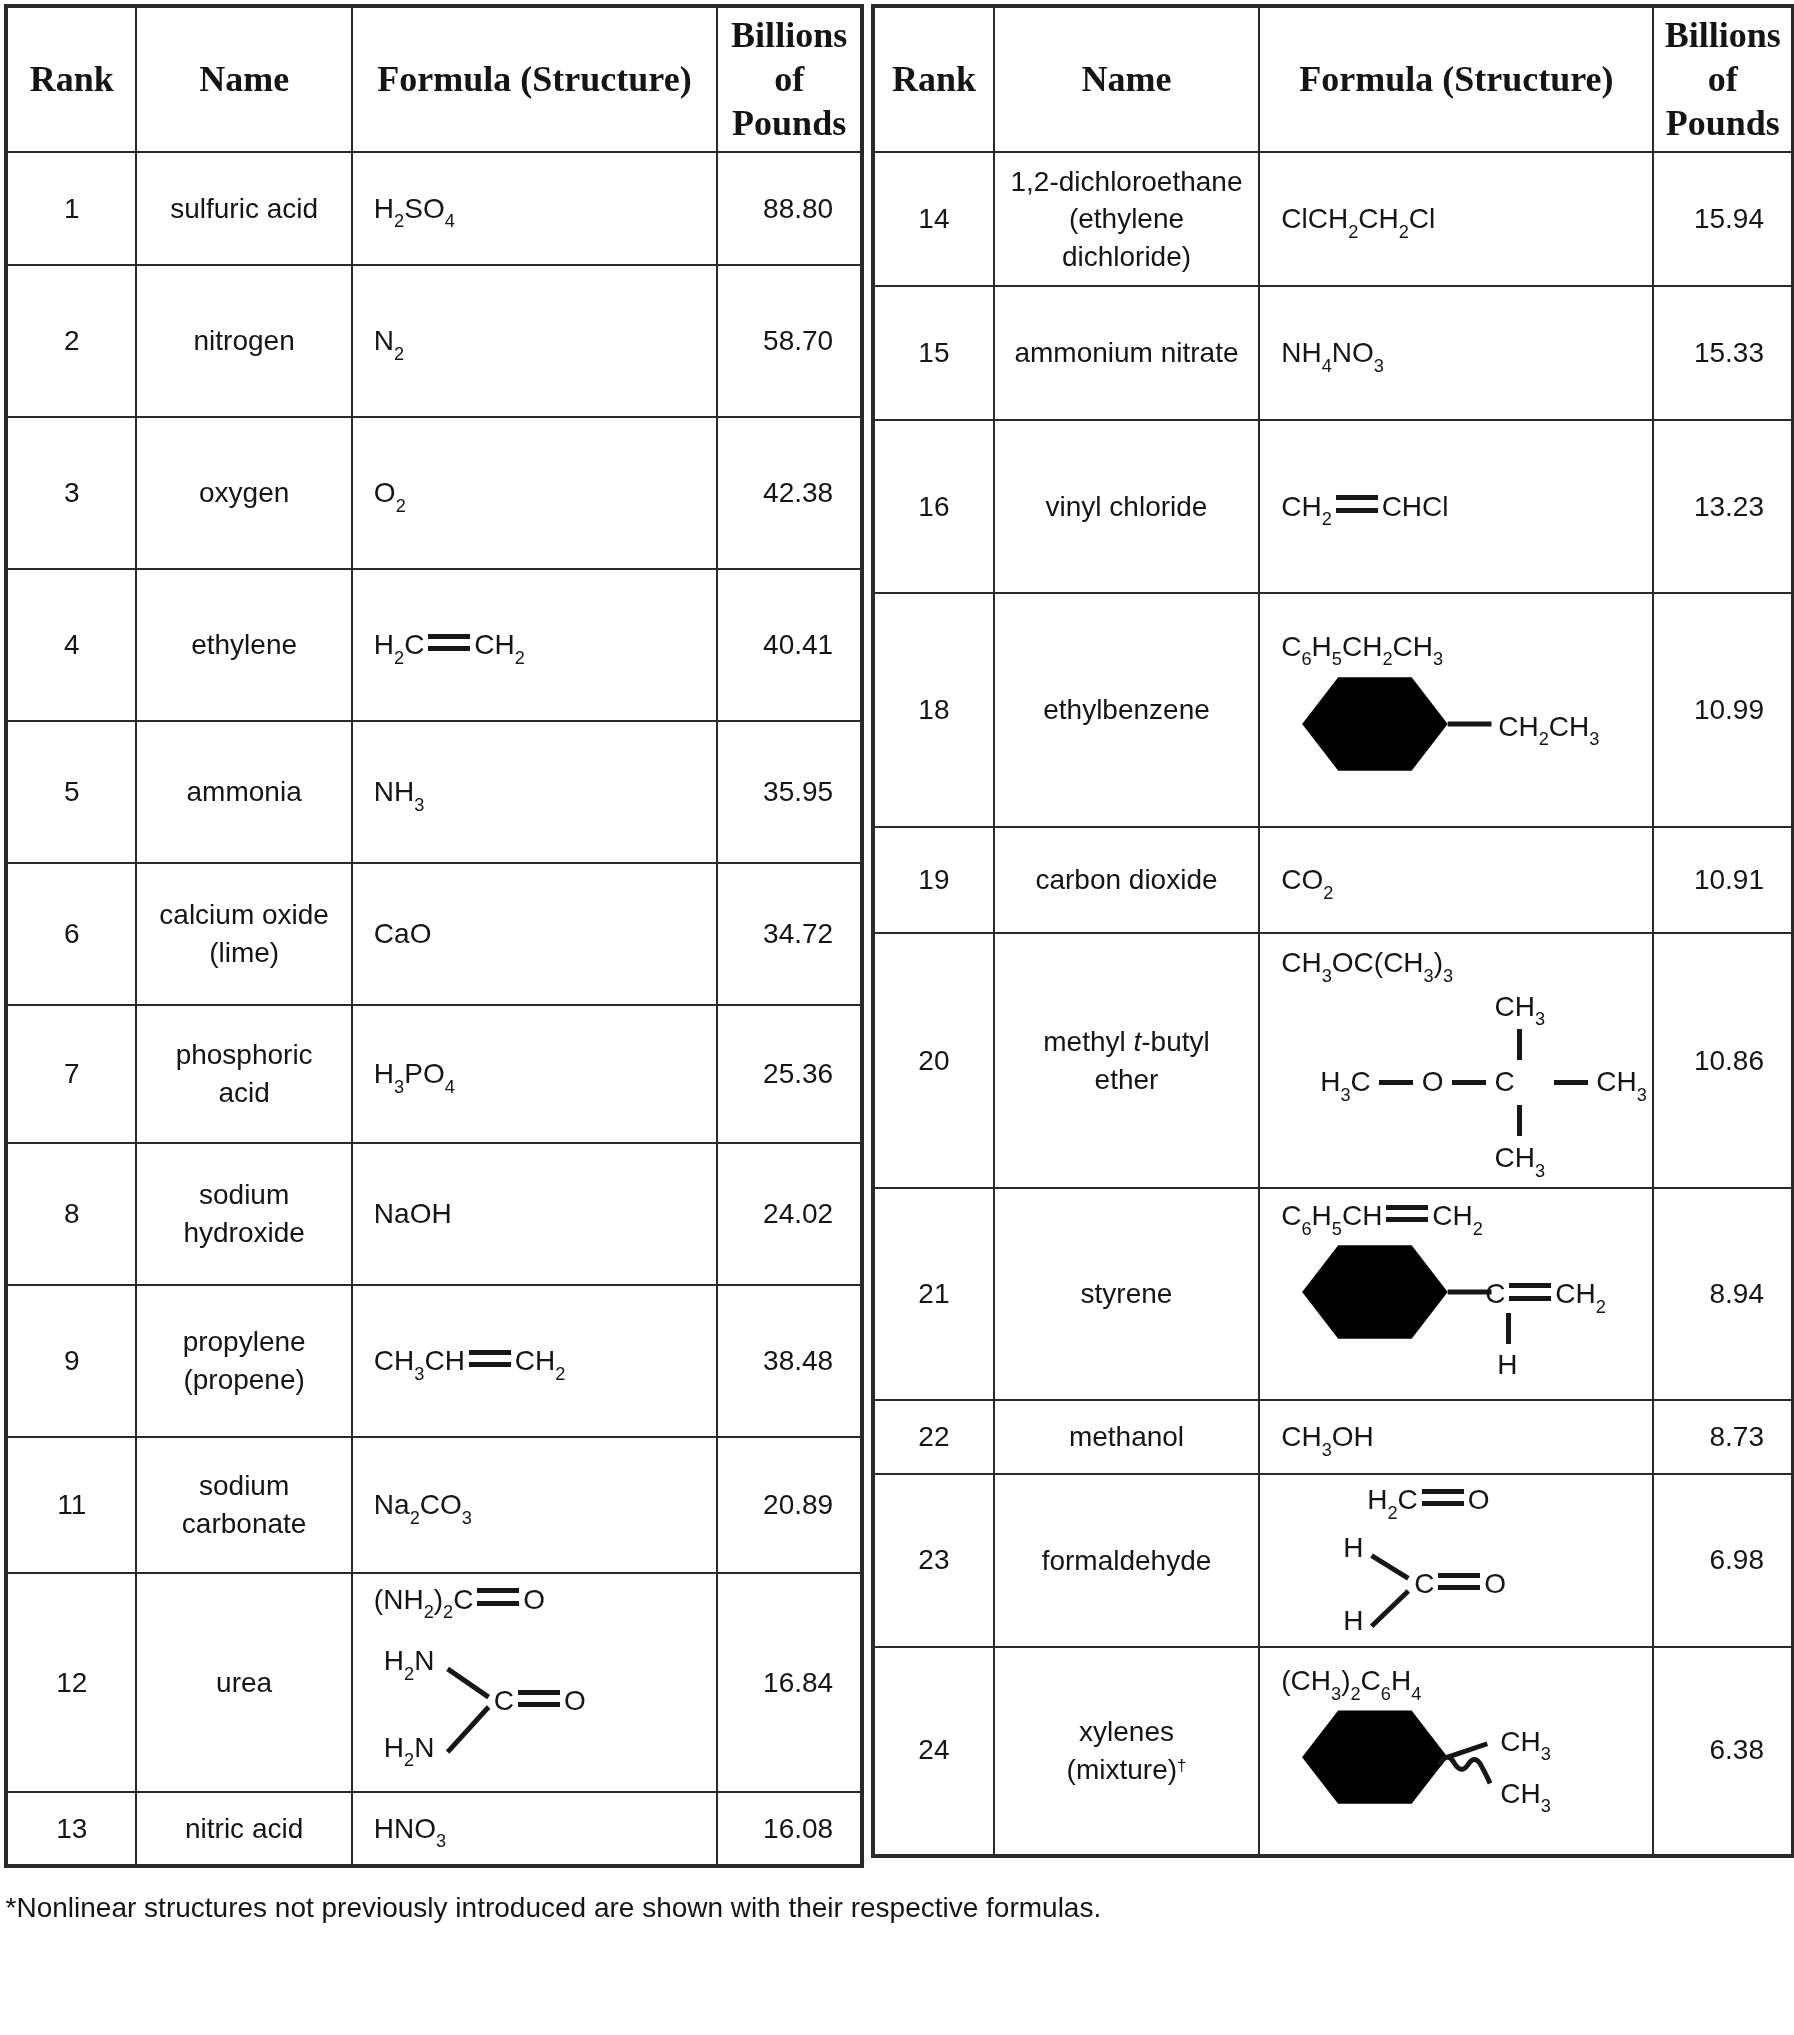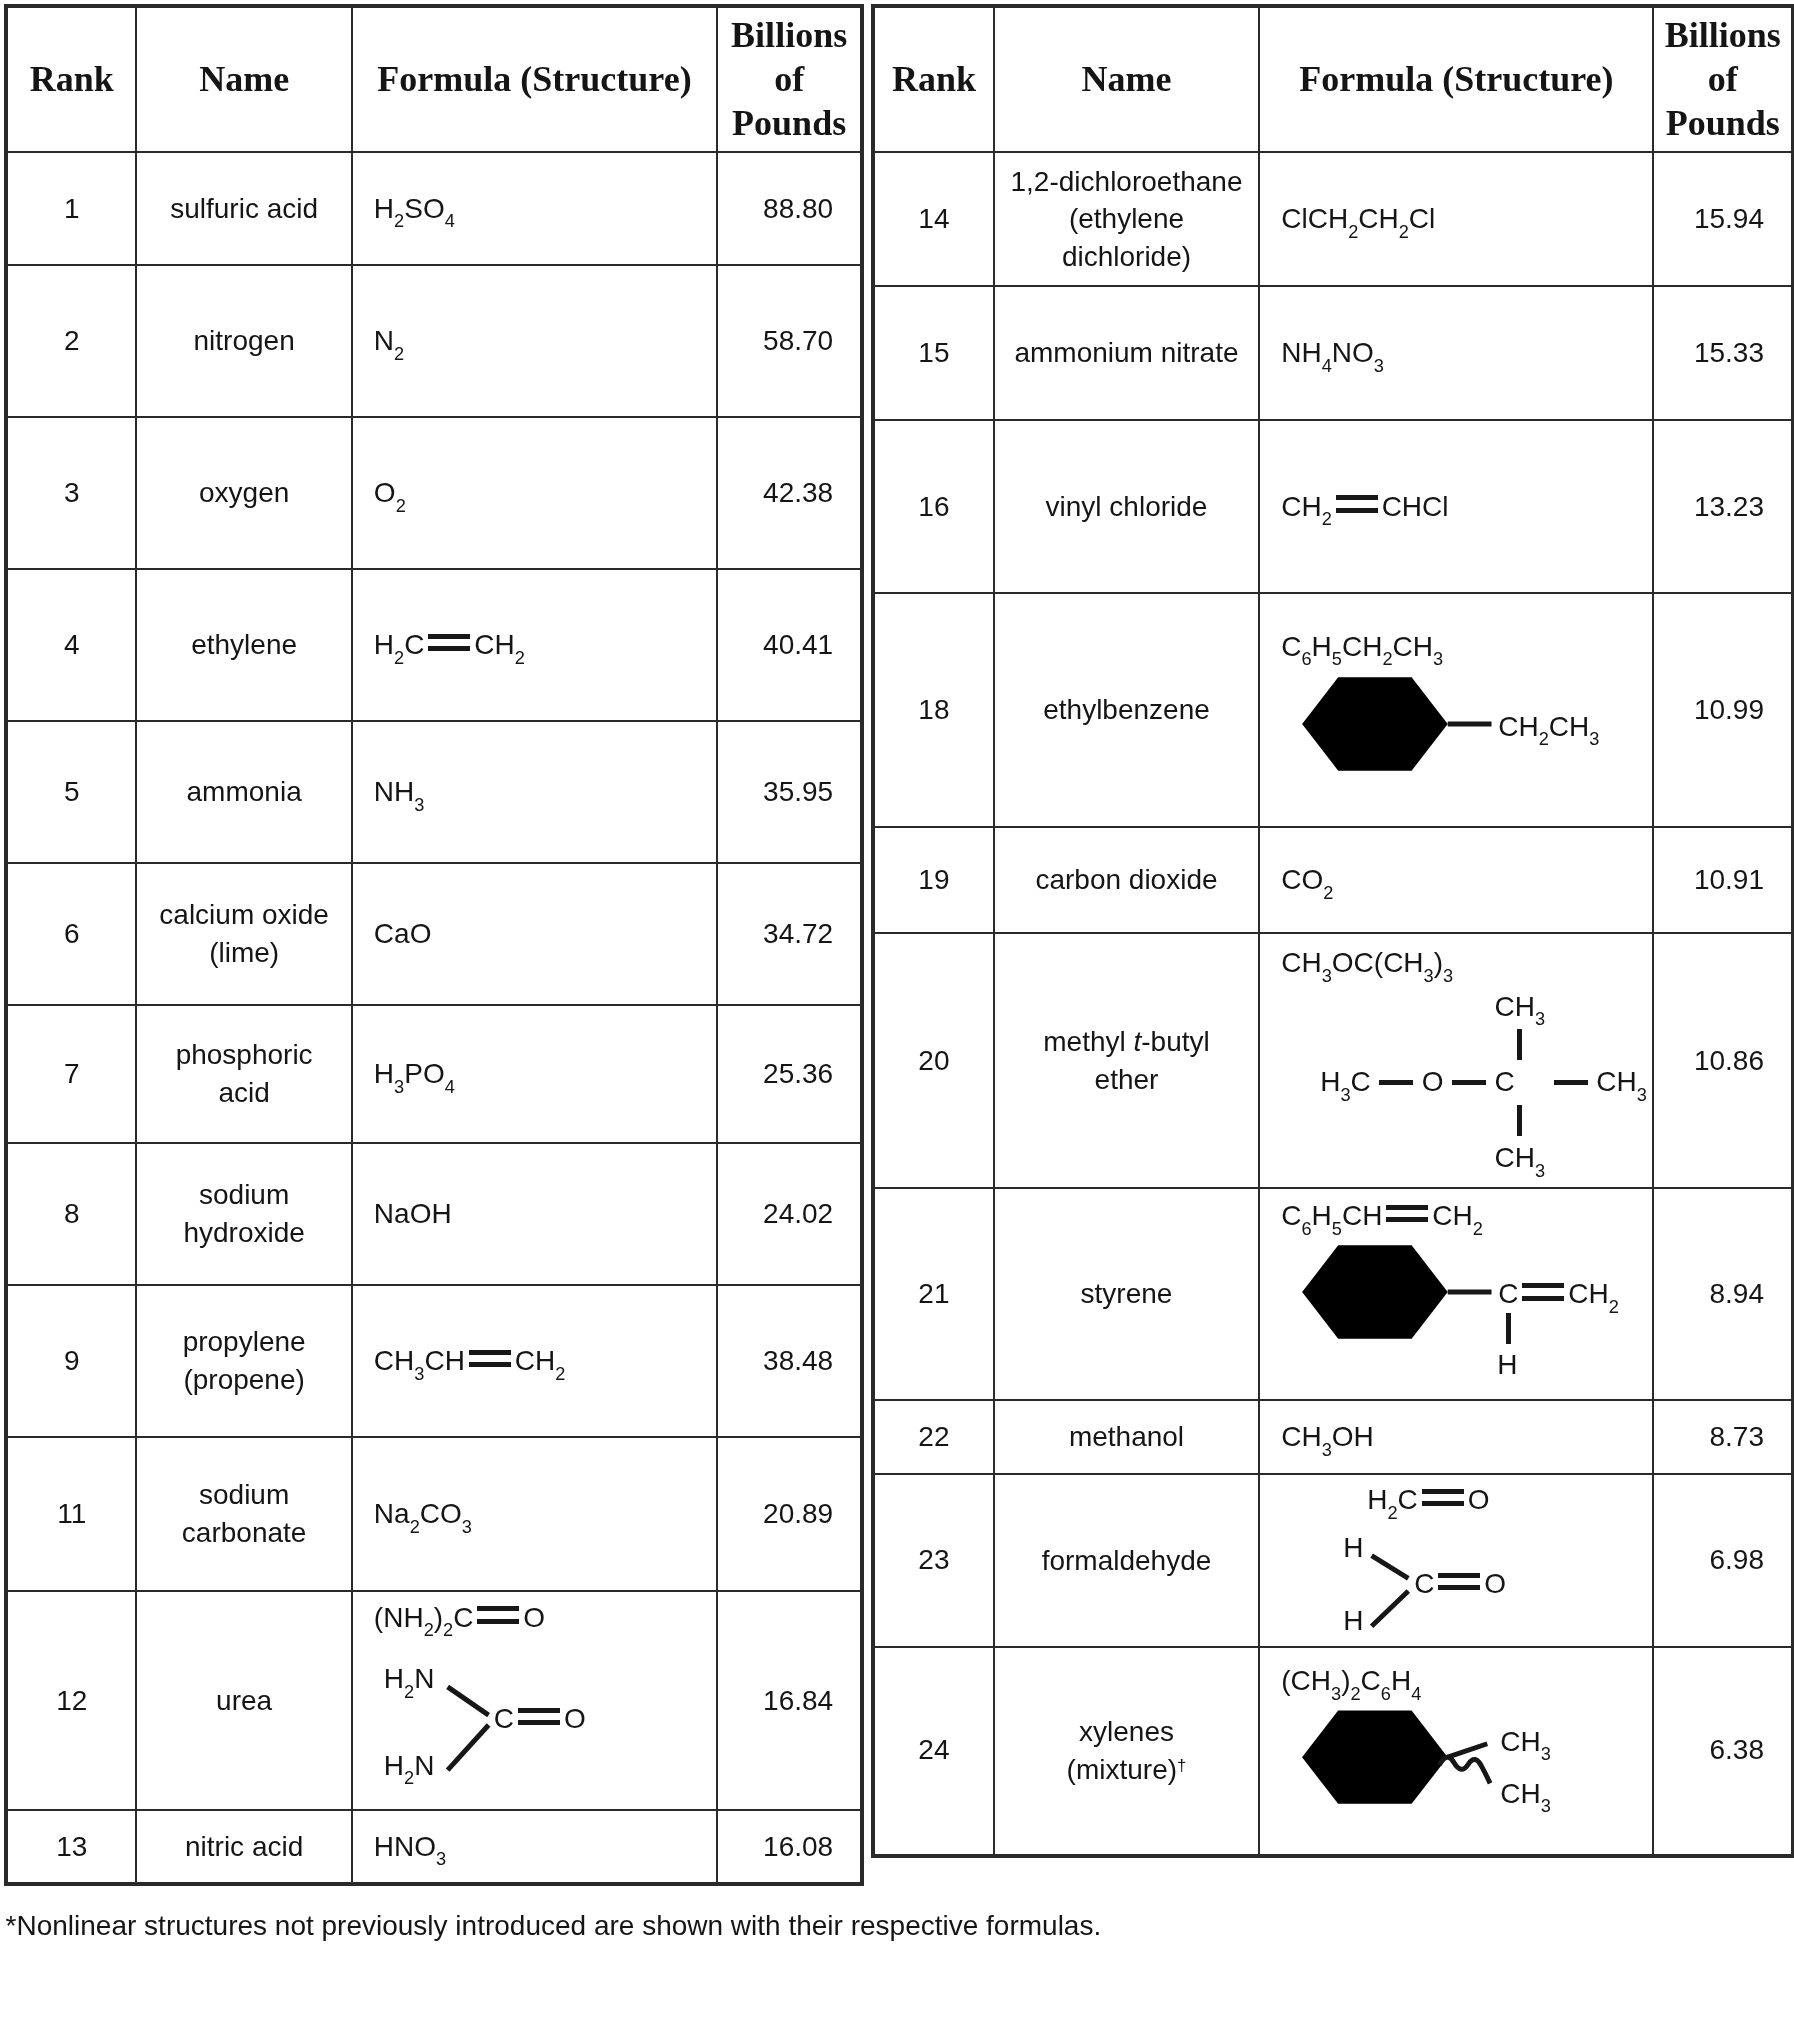--- a/index.html
+++ b/index.html
@@ -139,21 +139,21 @@
         </tr>
         <tr style="height:152px">
           <td class="c-rank">9</td>
           <td class="c-name">propylene
 (propene)</td>
           <td class="c-form">
               <span class="fm">CH<sub>3</sub>CH<span class="db"></span>CH<sub>2</sub></span>
             </td>
           <td class="c-lbs">38.48</td>
         </tr>
-        <tr style="height:154px">
+        <tr style="height:136px">
           <td class="c-rank">11</td>
           <td class="c-name">sodium
 carbonate</td>
           <td class="c-form">
               <span class="fm">Na<sub>2</sub>CO<sub>3</sub></span>
             </td>
           <td class="c-lbs">20.89</td>
         </tr>
 
         <tr style="height:219px">
@@ -288,21 +288,21 @@
           <td class="c-rank">21</td>
           <td class="c-name">styrene</td>
           <td class="c-form">
             <div class="fcol">
               <span class="fm">C<sub>6</sub>H<sub>5</sub>CH<span class="db"></span>CH<sub>2</sub></span>
               <div class="struct" style="height:156px">
                 <svg class="bonds abs" style="left:14px;top:4.2px" width="198" height="106" viewBox="0 0 280 150">
                   <use href="#benzene"></use>
                   <line x1="216" y1="75" x2="278" y2="75"></line>
                 </svg>
-                <span class="lab" style="left:217px;top:42px">C<span class="db"></span>CH<sub>2</sub></span>
+                <span class="lab" style="left:204px;top:42px">C<span class="db"></span>CH<sub>2</sub></span>
                 <div class="vline abs" style="left:225px;top:79px"></div>
                 <span class="lab" style="left:216px;top:113px">H</span>
               </div>
             </div>
           </td>
           <td class="c-lbs">8.94</td>
         </tr>
         <tr style="height:74px">
           <td class="c-rank">22</td>
           <td class="c-name">methanol</td>

